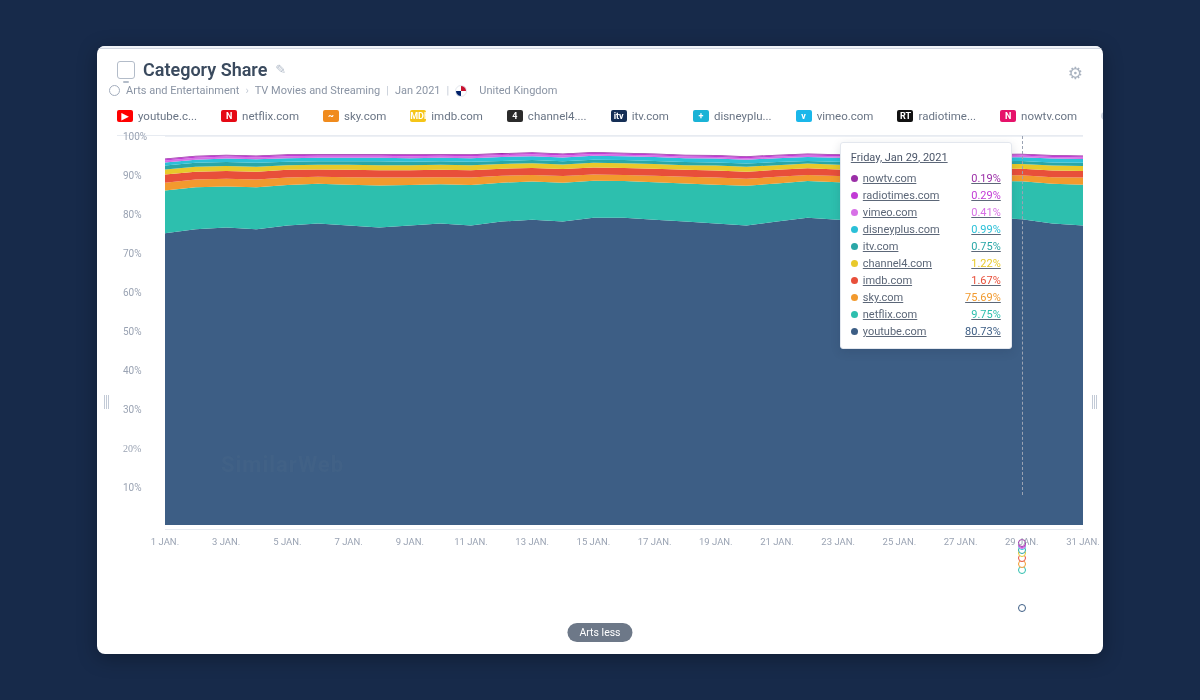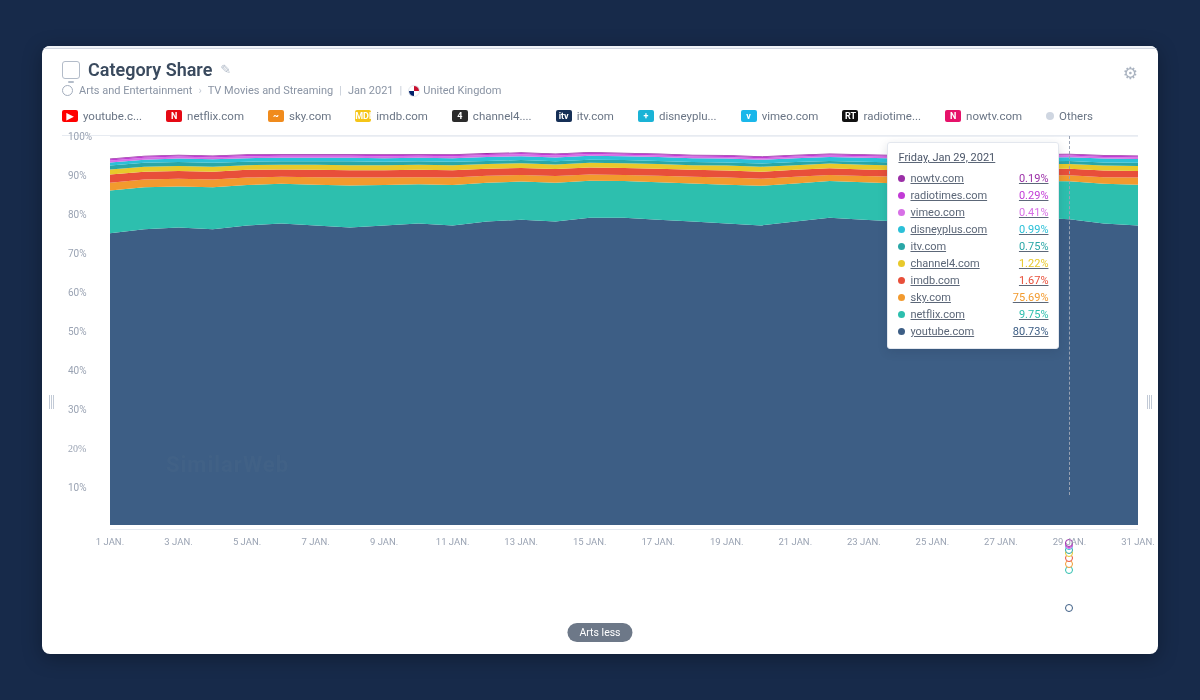--- a/index.html
+++ b/index.html
@@ -8,21 +8,21 @@
     background: #172a4a;
     width: 1200px;
     height: 700px;
     overflow: hidden;
     display: flex;
     align-items: center;
     justify-content: center;
   }
   .panel {
     background: #fff;
-    width: 1116px;
+    width: 1006px;
     height: 608px;
     border-radius: 8px;
     box-shadow: 0 4px 20px rgba(0,0,0,.3);
     position: relative;
     overflow: hidden;
   }
   .topbar {
     height: 3px;
     background: linear-gradient(90deg,#f0f3f7,#f0f3f7);
     border-bottom: 1px solid #d0d6e0;
@@ -48,30 +48,30 @@
     font-size: 18px;
     font-weight: 600;
     color: #3a4a5e;
   }
   .header .edit-ic { color:#b3bcc9; font-size:13px; }
   .gear {
     position:absolute; right:20px; top:14px;
     color:#aab3c0; font-size:17px; cursor:pointer;
   }
   .crumbs {
-    padding: 0 20px 6px 20px;
+    padding: 0 20px 6px 12px;
     display: flex;
     align-items: center;
     gap: 6px;
     font-size: 11px;
     color: #8a94a4;
   }
   .crumbs .sep { color:#c4cbd6; }
   .crumbs .flag {
-    display:inline-flex; align-items:center; gap:3px;
+    display:inline-flex; align-items:center; gap:12px;
   }
   .crumbs .flag-ic {
     width:12px;height:12px;border-radius:50%;
     background: conic-gradient(#c8102e 0 25%, #fff 0 50%, #012169 0 75%, #fff 0 100%);
     border:1px solid #e4e8ee;
   }
   .crumbs .globe {
     width:11px;height:11px;border:1px solid #a3adbd;border-radius:50%;
     box-shadow: inset 0 0 0 1px #fff;
   }

